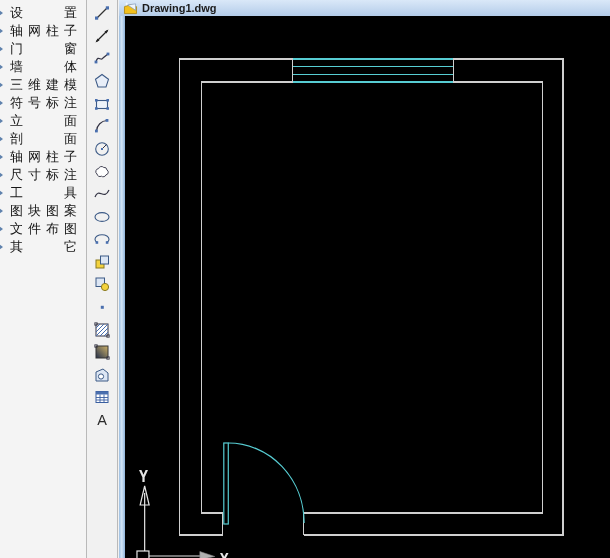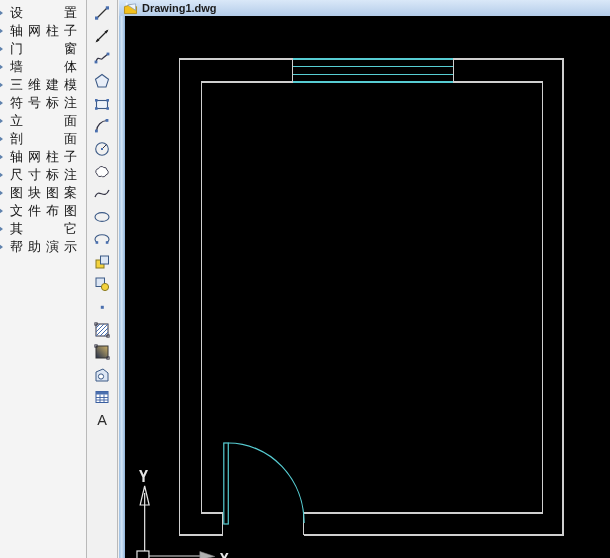--- a/index.html
+++ b/index.html
@@ -68,24 +68,24 @@
     <div class="menu-item"><span class="menu-label">设　置</span></div>
     <div class="menu-item"><span class="menu-label">轴网柱子</span></div>
     <div class="menu-item"><span class="menu-label">门　窗</span></div>
     <div class="menu-item"><span class="menu-label">墙　体</span></div>
     <div class="menu-item"><span class="menu-label">三维建模</span></div>
     <div class="menu-item"><span class="menu-label">符号标注</span></div>
     <div class="menu-item"><span class="menu-label">立　面</span></div>
     <div class="menu-item"><span class="menu-label">剖　面</span></div>
     <div class="menu-item"><span class="menu-label">轴网柱子</span></div>
     <div class="menu-item"><span class="menu-label">尺寸标注</span></div>
+    <div class="menu-item"><span class="menu-label">工　具</span></div>
     <div class="menu-item"><span class="menu-label">图块图案</span></div>
     <div class="menu-item"><span class="menu-label">文件布图</span></div>
     <div class="menu-item"><span class="menu-label">其　它</span></div>
-    <div class="menu-item"><span class="menu-label">帮助演示</span></div>
   </div>
 
   <div class="toolbar">
     <div class="tool">
       <svg width="18" height="18" viewBox="0 0 18 18">
           <line x1="4" y1="14" x2="14" y2="4" stroke="#333" stroke-width="1.2"></line>
           <rect x="2" y="12.5" width="3.2" height="3.2" fill="#4a6fae"></rect>
           <rect x="12.8" y="2.3" width="3.2" height="3.2" fill="#4a6fae"></rect>
         </svg>
     </div>

